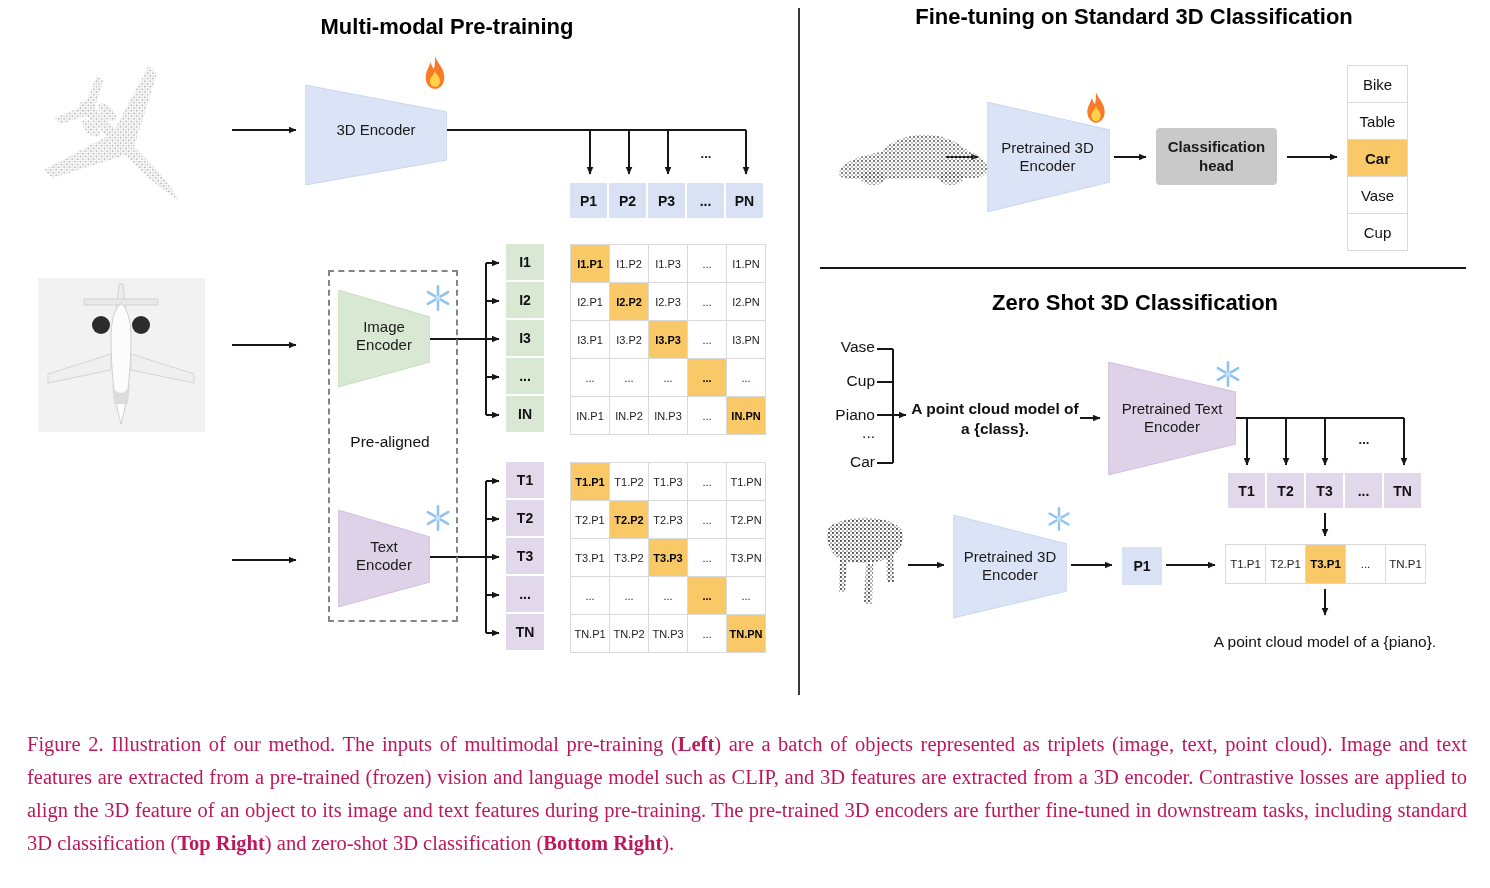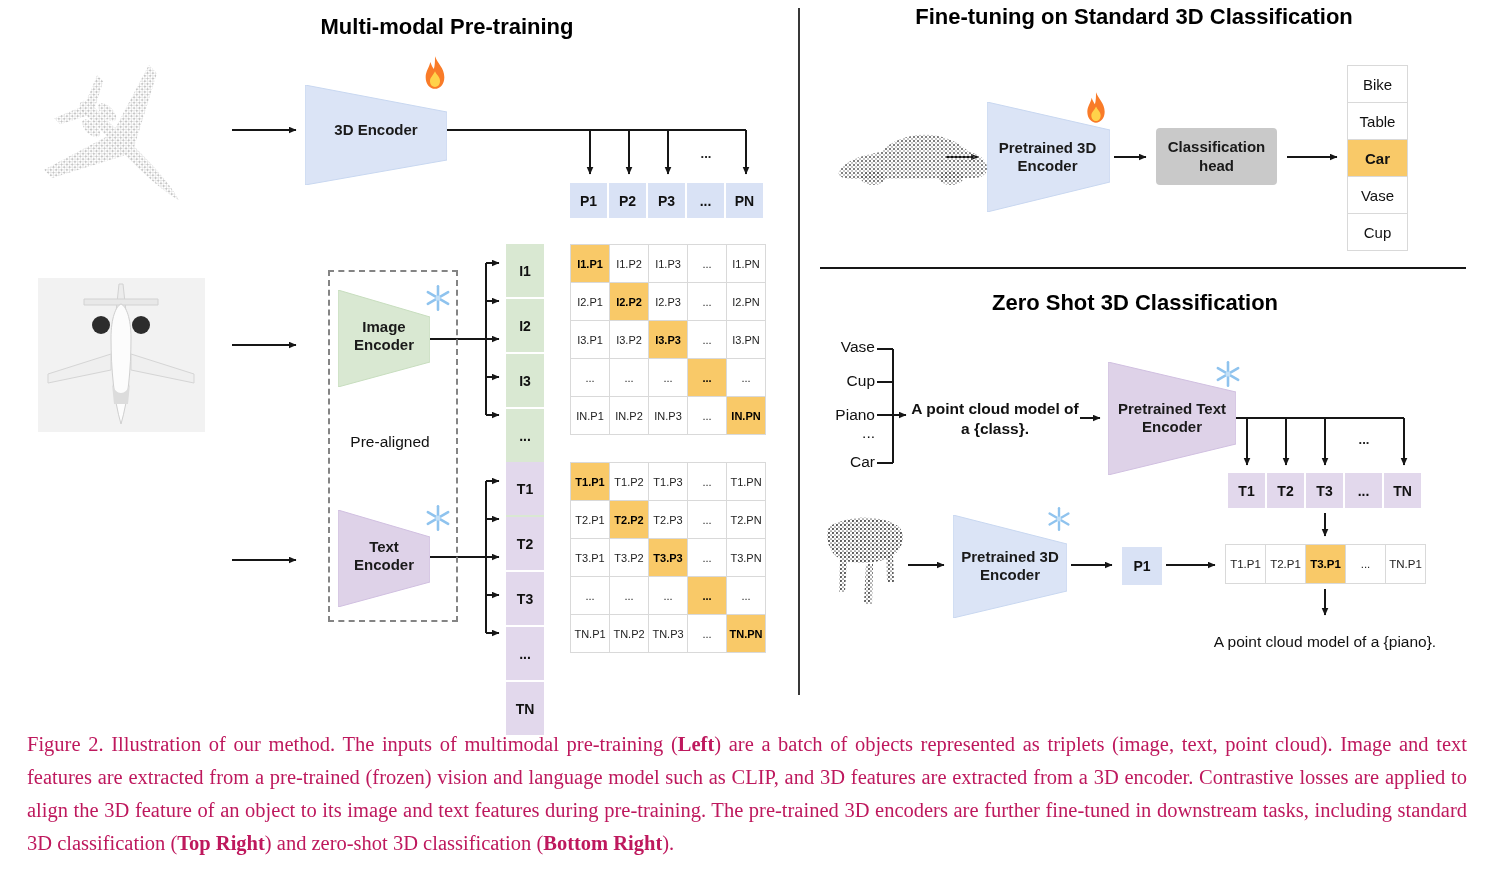--- a/index.html
+++ b/index.html
@@ -1,28 +1,28 @@
 <!DOCTYPE html>
 <html><head>
 <meta charset="utf-8">
 <style>
   html,body{margin:0;padding:0;background:#ffffff;}
   .figure{position:relative;width:1490px;height:888px;background:#ffffff;
           font-family:"Liberation Sans",sans-serif;color:#111;overflow:hidden;}
   .connectors{position:absolute;left:0;top:0;z-index:1;}
   .comp{position:absolute;z-index:2;}
   .title{font-weight:bold;font-size:22px;text-align:center;color:#000;}
-  .enc-label{position:absolute;z-index:3;font-weight:bold;font-size:15px;line-height:1.22;
+  .enc-label{position:absolute;z-index:3;font-weight:normal;font-size:15px;line-height:1.22;
              text-align:center;color:#1a1a1a;display:flex;flex-direction:column;justify-content:center;}
   
   .hrow{display:flex;gap:2px;}
   .hrow .hc{width:37px;height:35px;display:flex;align-items:center;justify-content:center;
             font-weight:bold;font-size:14px;}
   .hcol{display:flex;flex-direction:column;gap:2px;}
-  .hcol .hc{width:38px;height:53px;display:flex;align-items:center;justify-content:center;
+  .hcol .hc{width:38px;height:36px;display:flex;align-items:center;justify-content:center;
             font-weight:bold;font-size:14px;}
   .blue  .hc{background:#d9e2f5;}
   .green .hc{background:#d9e8d2;}
   .purple .hc{background:#e2d8ec;}
   
   .matrix{display:grid;grid-template-columns:repeat(5,38px);grid-auto-rows:37px;gap:1px;
           background:#d9d9d9;border:1px solid #d9d9d9;}
   .matrix .mcell{background:#fff;display:flex;align-items:center;justify-content:center;
                  font-size:11px;color:#222;}
   .matrix .diag{background:#f9c968;font-weight:bold;color:#000;}

